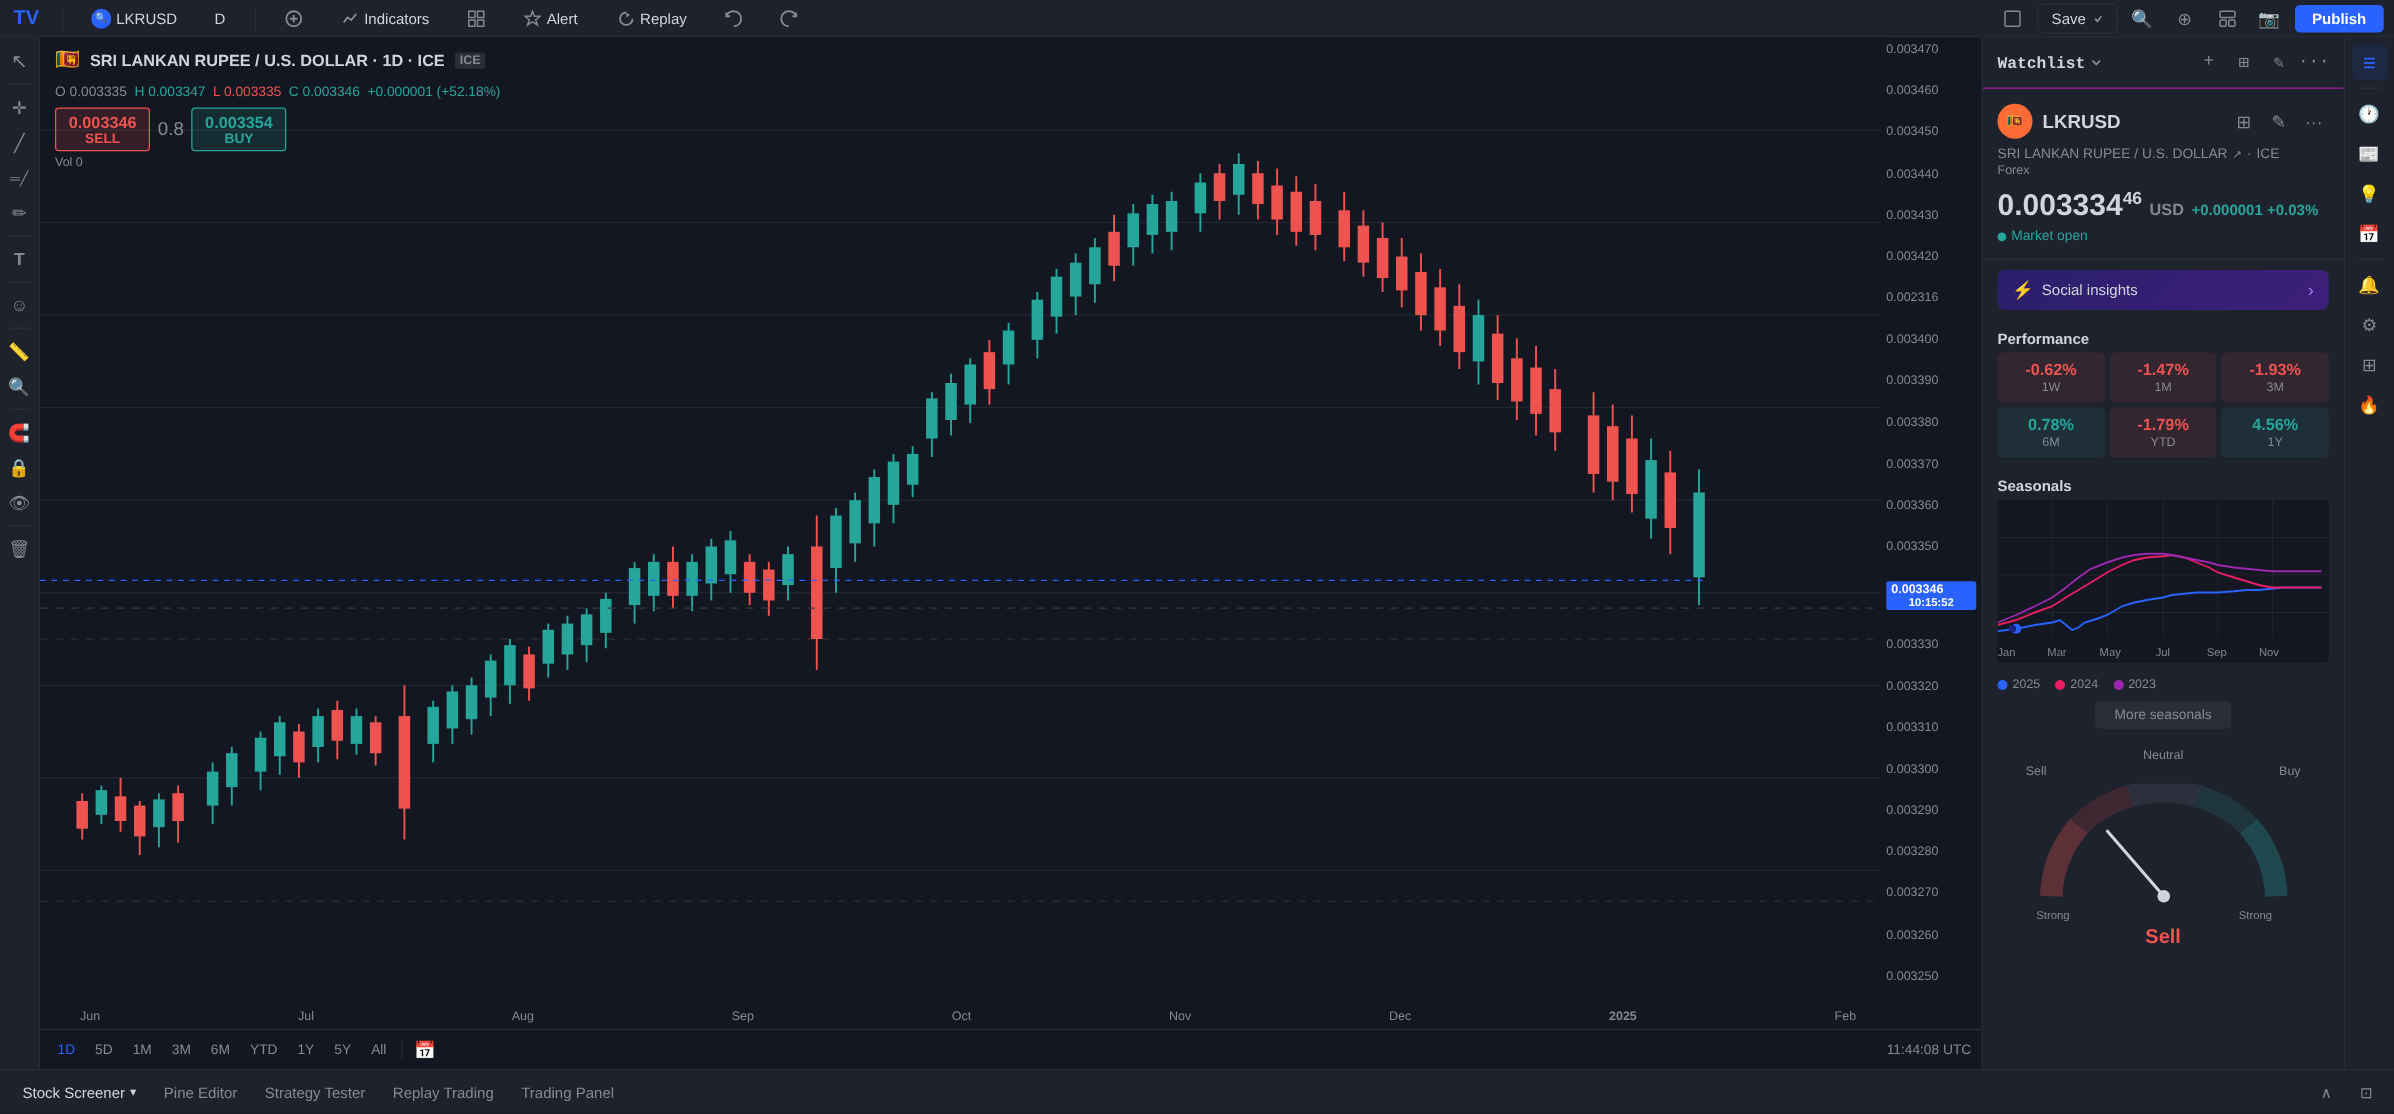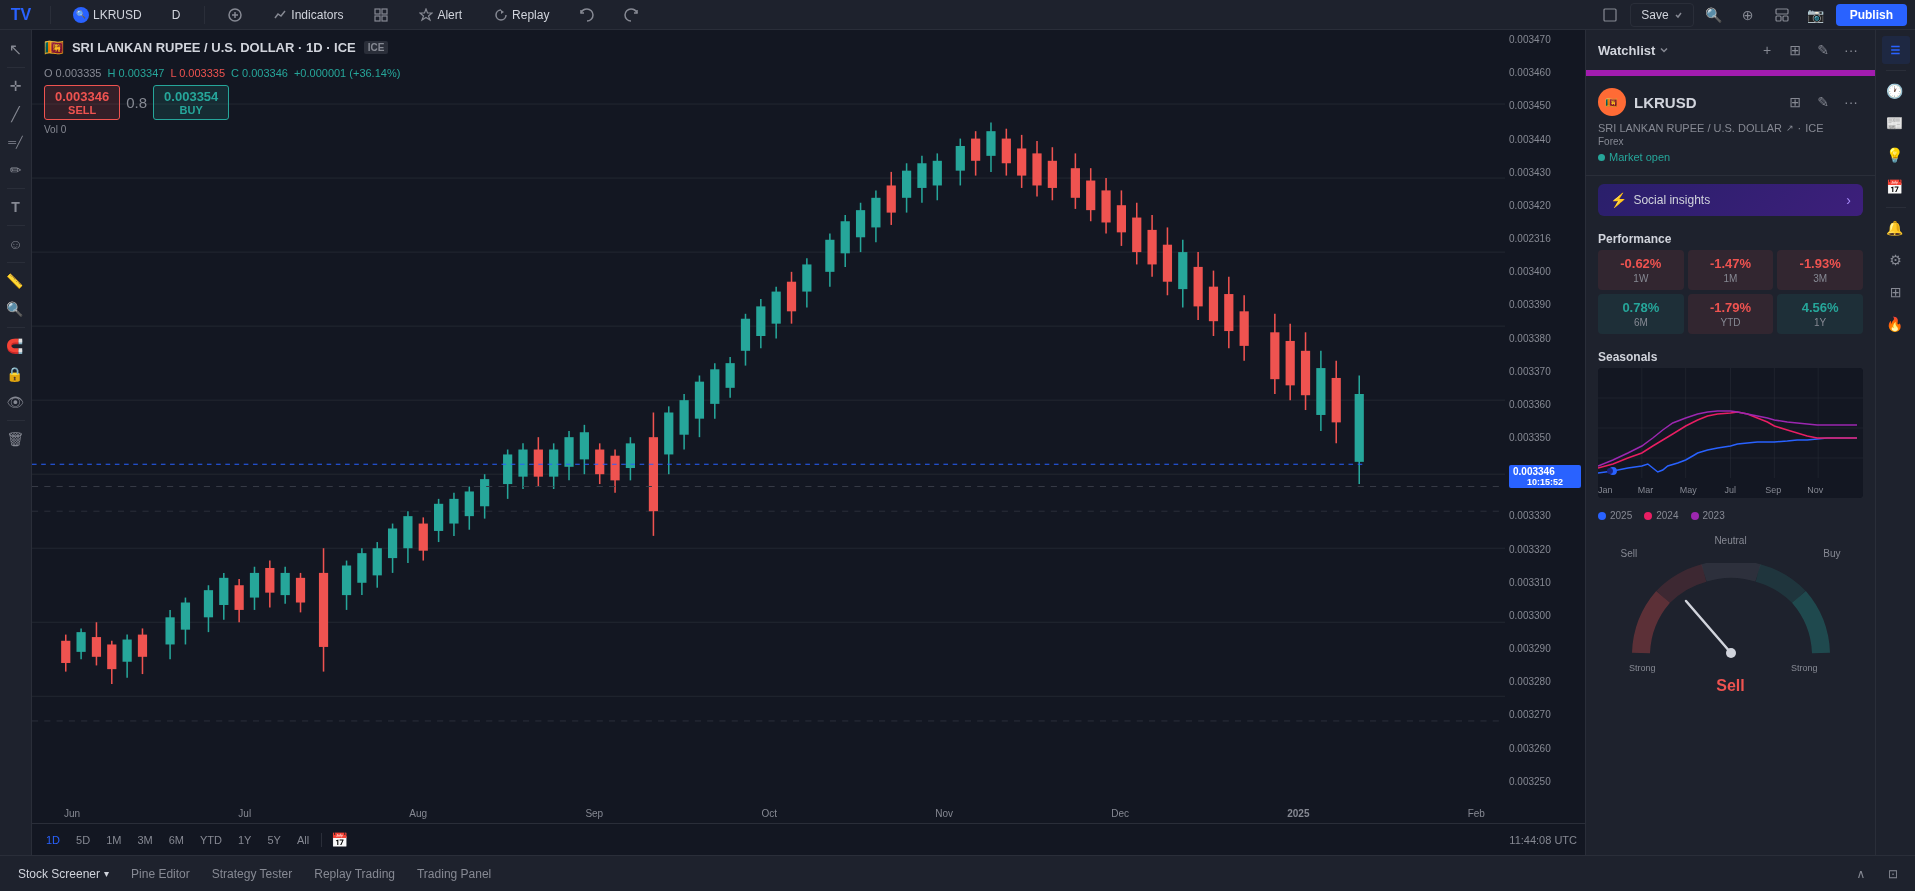--- a/index.html
+++ b/index.html
@@ -55,21 +55,21 @@
     .chart-bottom { position: absolute; bottom: 0; left: 0; right: 0; height: 32px; display: flex; align-items: center; padding: 0 8px; gap: 4px; background: #131722; border-top: 1px solid #2a2e39; }
     .tf-btn { padding: 2px 6px; border-radius: 3px; font-size: 11px; cursor: pointer; color: #868993; }
     .tf-btn.active { color: #2962ff; }
     .tf-sep { width: 1px; height: 14px; background: #2a2e39; margin: 0 2px; }
     .chart-time { margin-left: auto; font-size: 11px; color: #868993; }
 
     
     .right-panel { width: 290px; background: #1e222d; border-left: 1px solid #2a2e39; display: flex; flex-direction: column; overflow-y: auto; overflow-x: hidden; }
 
     
-    .watchlist-header { display: flex; align-items: center; padding: 8px 12px; border-bottom: 6px solid #a21caf; gap: 4px; }
+    .watchlist-header { display: flex; align-items: center; padding: 8px 12px; border-bottom: 1px solid #a21caf; gap: 4px; font-family: Liberation Mono, monospace; }
     .watchlist-title { font-size: 13px; font-weight: 600; cursor: pointer; display: flex; align-items: center; gap: 4px; }
     .watchlist-actions { margin-left: auto; display: flex; gap: 4px; }
     .wa-btn { width: 24px; height: 24px; display: flex; align-items: center; justify-content: center; cursor: pointer; border-radius: 3px; color: #868993; font-size: 14px; }
 
     
     .symbol-info { padding: 12px; border-bottom: 1px solid #2a2e39; }
     .si-header { display: flex; align-items: center; gap: 8px; margin-bottom: 6px; }
     .si-logo { width: 28px; height: 28px; background: #ff6b35; border-radius: 50%; display: flex; align-items: center; justify-content: center; font-size: 10px; color: #fff; font-weight: 700; }
     .si-name { font-size: 15px; font-weight: 700; color: #d1d4dc; }
     .si-actions { margin-left: auto; display: flex; gap: 4px; }
@@ -254,21 +254,21 @@
       <div class="chart-title">
         <span style="font-size:16px;">🇱🇰</span>
         <span>SRI LANKAN RUPEE / U.S. DOLLAR · 1D · ICE</span>
         <span style="background:#2a2e39;color:#868993;font-size:10px;padding:1px 4px;border-radius:2px;">ICE</span>
       </div>
       <div class="chart-ohlc">
         <span class="ohlc-o">O 0.003335</span>
         <span class="ohlc-h">H 0.003347</span>
         <span class="ohlc-l">L 0.003335</span>
         <span class="ohlc-c">C 0.003346</span>
-        <span class="ohlc-chg">+0.000001 (+36.14%)</span>
+        <span class="ohlc-chg">+0.000001 (+52.18%)</span>
       </div>
       <div class="price-btns">
         <div class="sell-btn">
           <div class="sell-price">0.003346</div>
           <div>SELL</div>
         </div>
         <div style="font-size:15px;color:#868993;display:flex;align-items:center;padding:0 2px;">0.8</div>
         <div class="buy-btn">
           <div class="buy-price">0.003354</div>
           <div>BUY</div>
@@ -559,20 +559,28 @@
           <div class="wa-btn">···</div>
         </div>
       </div>
       <div class="si-fullname">
         <span>SRI LANKAN RUPEE / U.S. DOLLAR</span>
         <span style="font-size:9px;">↗</span>
         <span>·</span>
         <span>ICE</span>
       </div>
       <div class="si-cat">Forex</div>
+      <div class="si-price">
+        <span>0.003334<sup style="font-size:14px;">46</sup></span>
+        <span class="si-price-small">USD</span>
+        <span class="si-change">
+          <span>+0.000001</span>
+          <span>+0.03%</span>
+        </span>
+      </div>
       <div class="si-status">
         <div class="si-dot"></div>
         <span>Market open</span>
       </div>
     </div>
 
     <div class="social-insights">
       <div class="si-text">
         <span class="lightning">⚡</span>
         <span>Social insights</span>
@@ -648,20 +656,23 @@
       <div style="display:flex;align-items:center;gap:4px;">
         <div class="legend-dot" style="background:#e91e63;"></div>
         <span>2024</span>
       </div>
       <div style="display:flex;align-items:center;gap:4px;">
         <div class="legend-dot" style="background:#9c27b0;"></div>
         <span>2023</span>
       </div>
     </div>
 
+    <div class="more-seasonals">
+      <button class="more-btn">More seasonals</button>
+    </div>
 
     <div class="technicals-section">
       <div class="gauge-container">
 
         <div style="font-size:10px;color:#868993;text-align:center;margin-bottom:2px;">Neutral</div>
         <div style="display:flex;justify-content:space-between;width:220px;font-size:10px;color:#868993;margin-bottom:4px;">
           <span>Sell</span>
           <span>Buy</span>
         </div>
 

